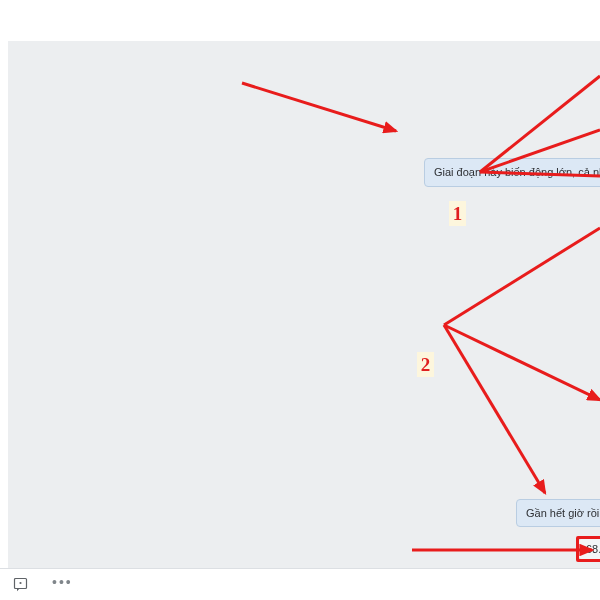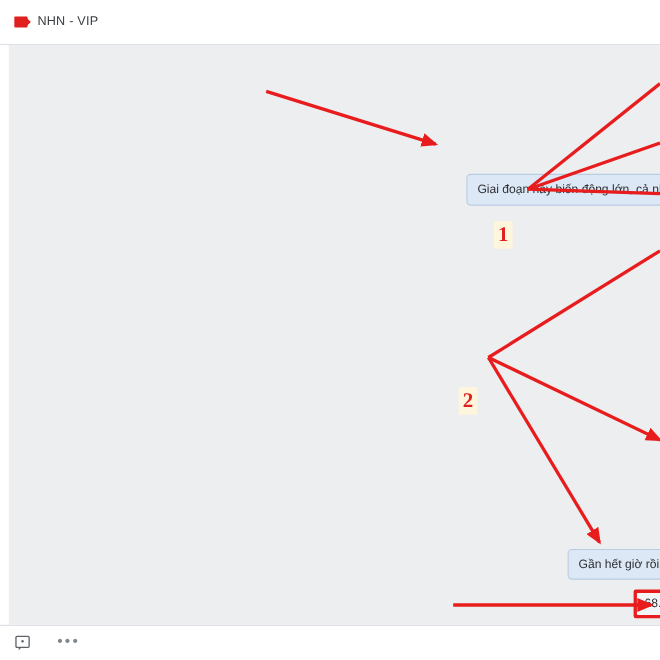--- a/index.html
+++ b/index.html
@@ -169,27 +169,20 @@
     letter-spacing: 2px;
     line-height: 1;
     padding-bottom: 5px;
   }
 </style>
 </head>
 <body>
 
 <div id="app">
 
-  <div class="titlebar">
-    <span class="flag-icon">
-      <span class="flag-body"></span>
-      <span class="flag-notch"></span>
-    </span>
-    <span class="titlebar-text">NHN - VIP</span>
-  </div>
 
   <div class="canvas">
     <div class="canvas-inner">
 
       <div class="bubble" id="bubble-1">Giai đoạn này biến động lớn, cả nhà vào</div>
 
       <div class="bubble" id="bubble-2">Gần hết giờ rồi, ph</div>
 
       <div class="value-chip">68.</div>
 

